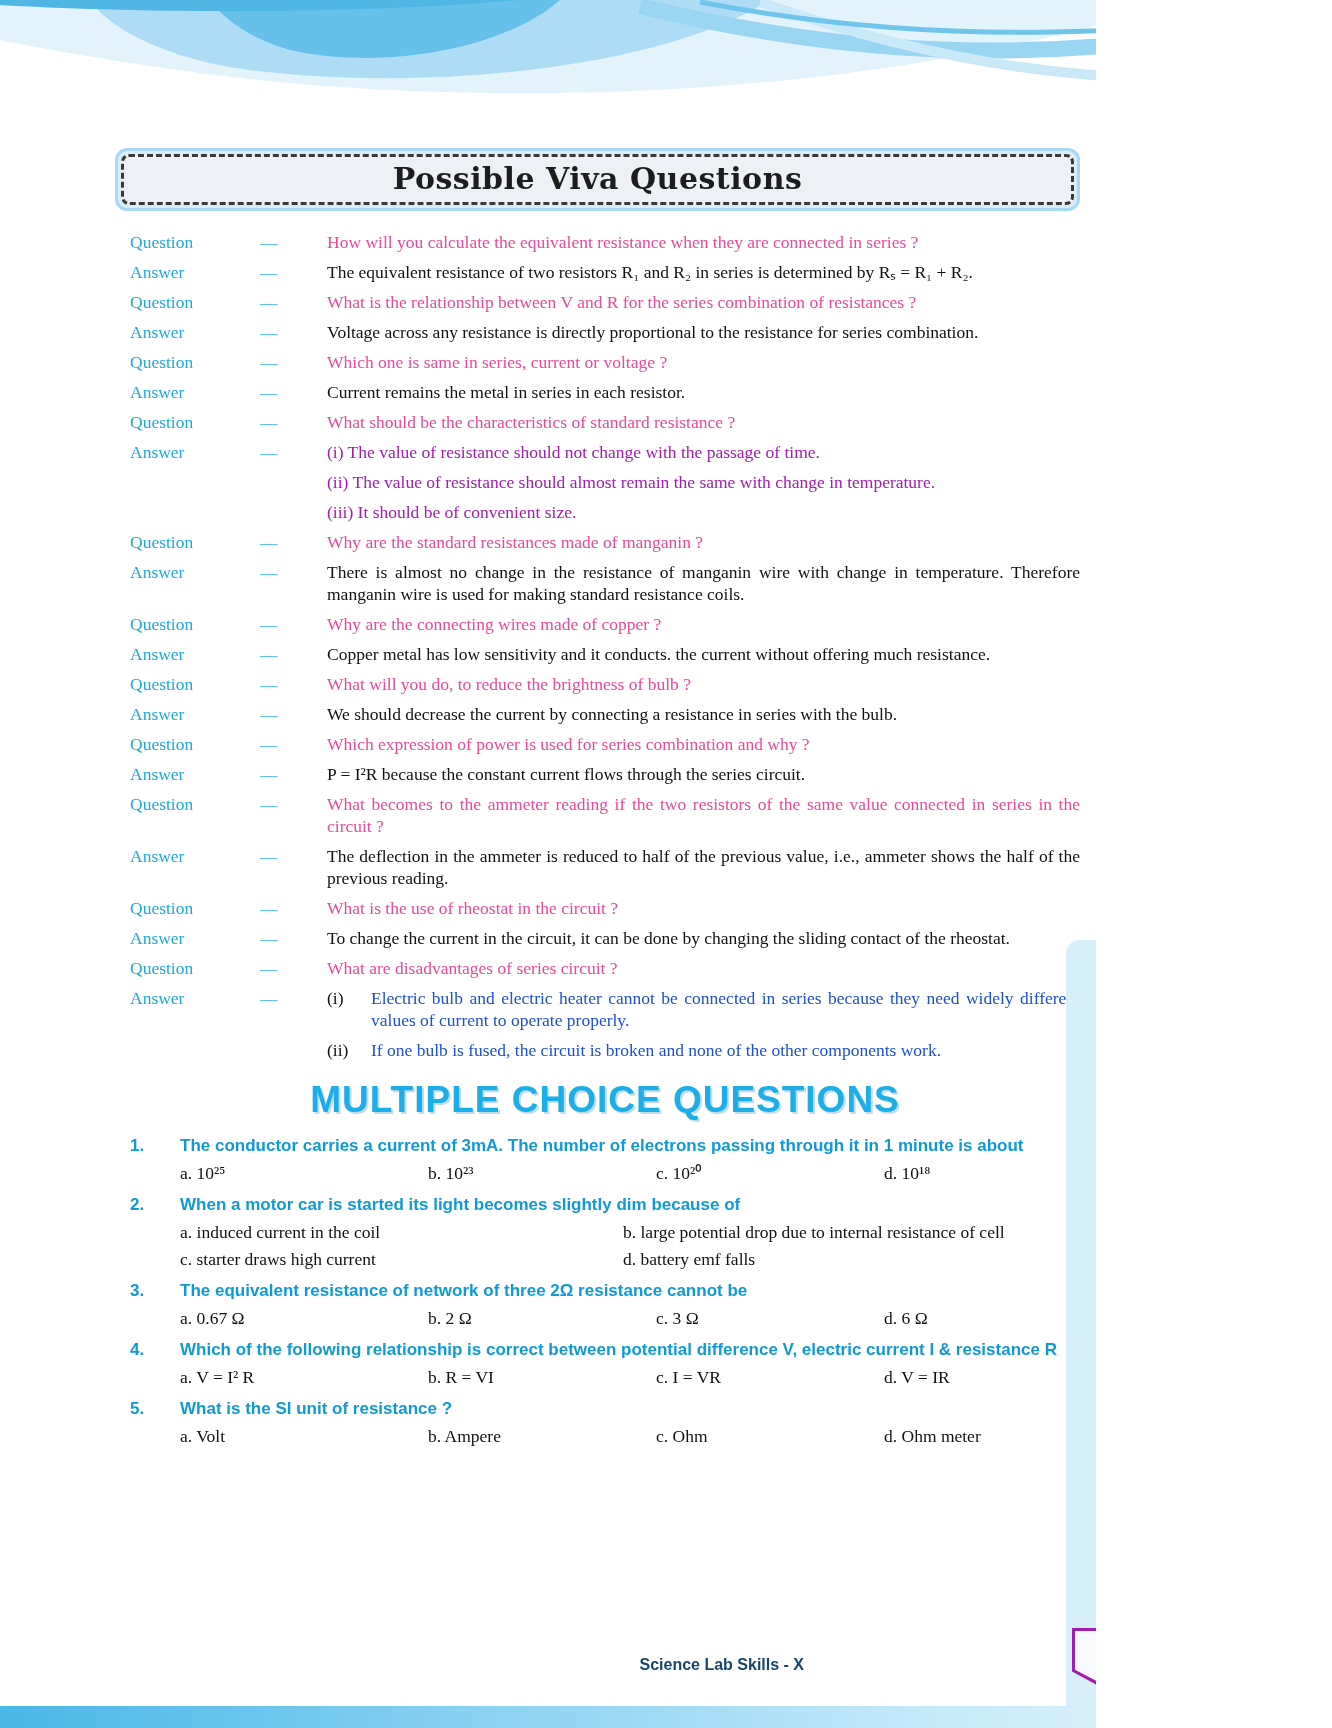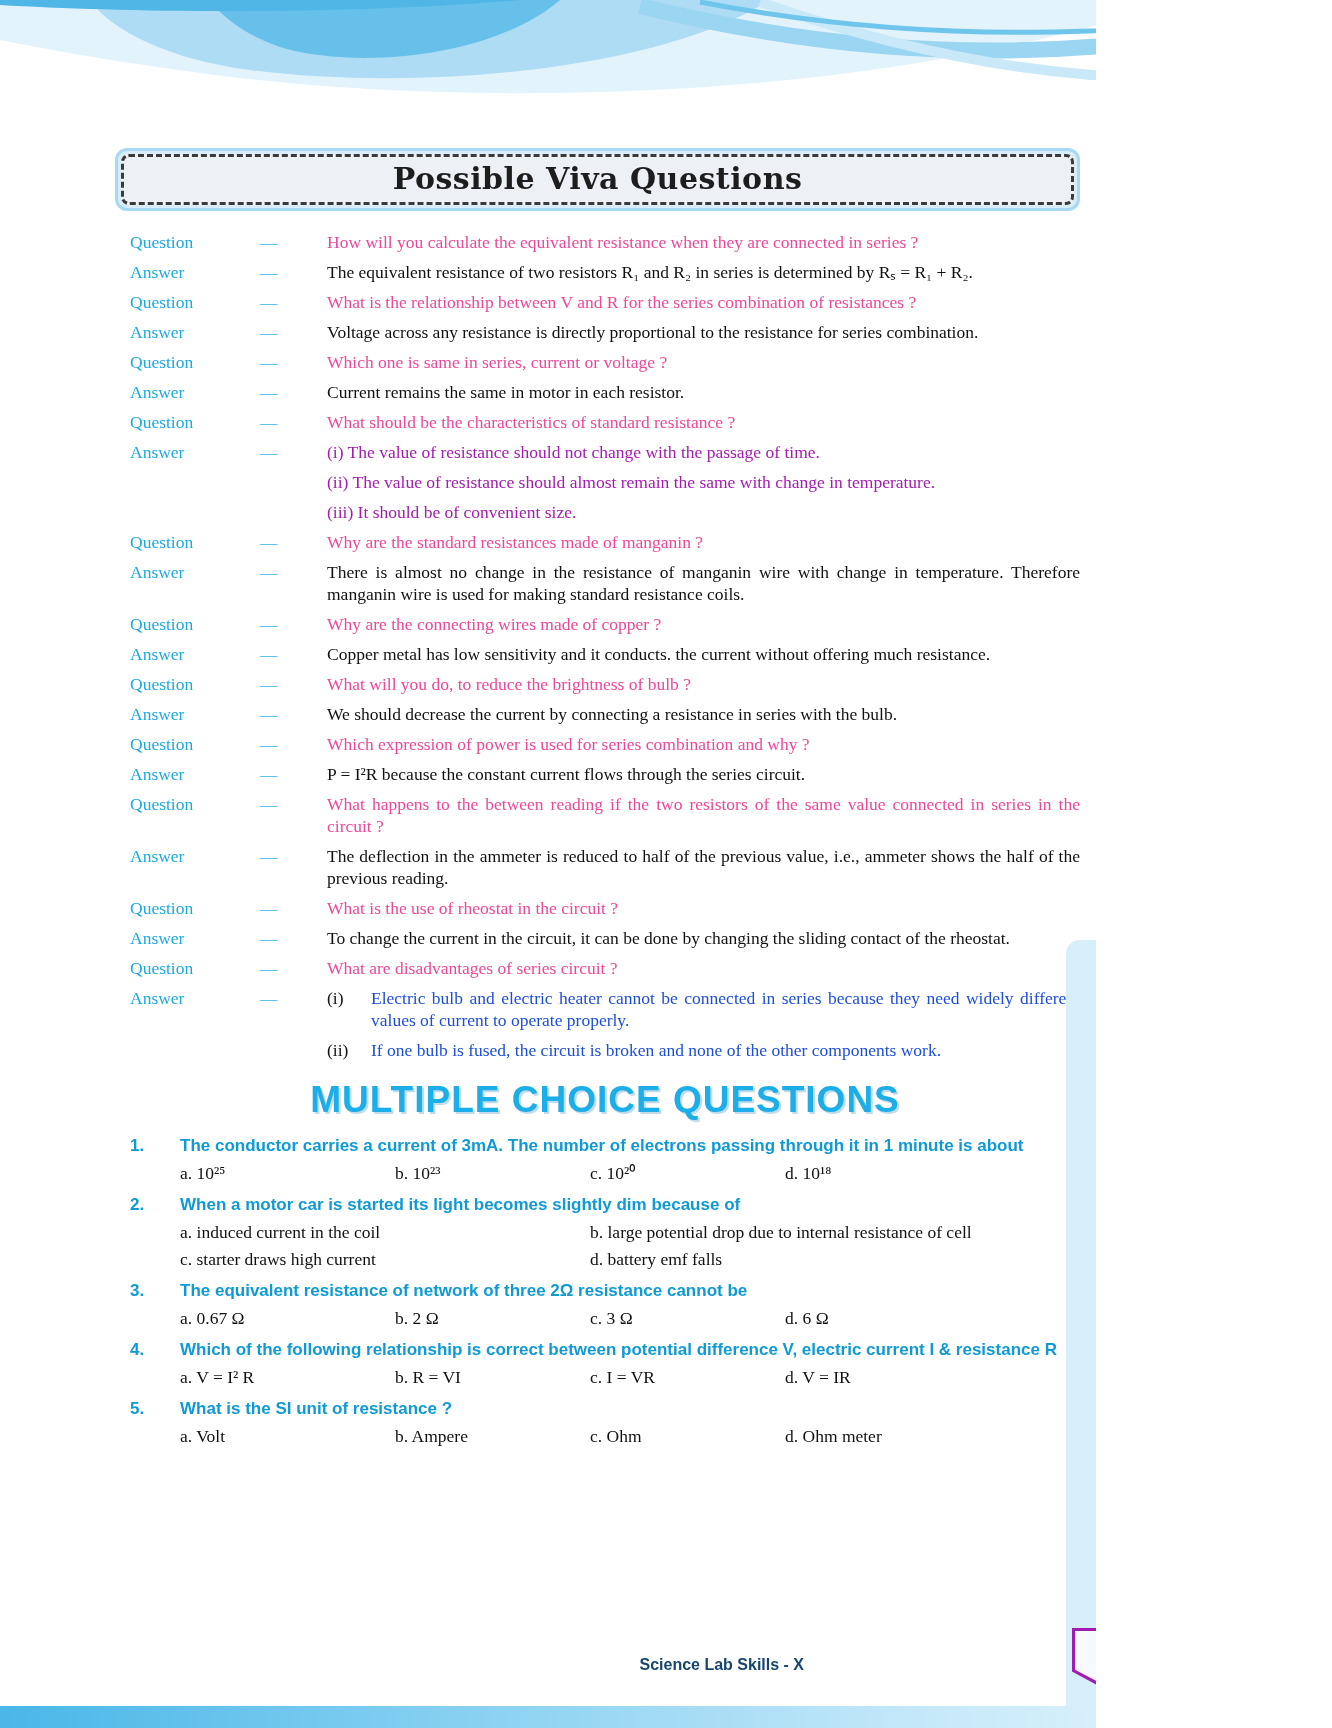--- a/index.html
+++ b/index.html
@@ -42,21 +42,21 @@
     font-family:"Liberation Sans", sans-serif; font-weight:bold; font-size:37px;
     color:#1baee8; text-align:center; letter-spacing:1px; margin:18px 0 14px 15px;
     text-shadow:2px 2px 0 rgba(10,110,160,0.25);
   }
   .mcq { margin-left:15px; }
   .mcq-head {
     display:grid; grid-template-columns:50px 1fr;
     font-family:"Liberation Sans", sans-serif; font-weight:bold; font-size:17px;
     color:#0f9ad6; margin-bottom:6px; line-height:21px;
   }
-  .opts { margin:0 0 10px 50px; display:grid; font-size:17.5px; color:#111; line-height:22px; }
+  .opts { margin:0 0 10px 50px; display:grid; font-size:17.5px; color:#111; line-height:22px;gap:33px; }
   .opts.c4 { grid-template-columns:215px 195px 195px 1fr; }
   .opts.c2 { grid-template-columns:410px 1fr; row-gap:5px; }
 
   
   .side-strip {
     position:absolute; right:0; top:940px; bottom:20px; width:30px;
     background:#d7eefb; border-top-left-radius:14px;
   }
   .bottom-bar {
     position:absolute; left:0; bottom:0; width:1332px; height:22px;
@@ -128,21 +128,21 @@
       </div>
 
       <div class="row">
         <span class="lbl">Question</span>
         <span class="dash">—</span>
         <p class="qt">Which one is same in series, current or voltage ?</p>
       </div>
       <div class="row">
         <span class="lbl">Answer</span>
         <span class="dash">—</span>
-        <p class="at">Current remains the same in motor in each resistor.</p>
+        <p class="at">Current remains the metal in series in each resistor.</p>
       </div>
 
       <div class="row">
         <span class="lbl">Question</span>
         <span class="dash">—</span>
         <p class="qt">What should be the characteristics of standard resistance ?</p>
       </div>
       <div class="row">
         <span class="lbl">Answer</span>
         <span class="dash">—</span>
@@ -193,21 +193,21 @@
       </div>
       <div class="row">
         <span class="lbl">Answer</span>
         <span class="dash">—</span>
         <p class="at">P = I²R because the constant current flows through the series circuit.</p>
       </div>
 
       <div class="row">
         <span class="lbl">Question</span>
         <span class="dash">—</span>
-        <p class="qt">What happens to the between reading if the two resistors of the same value connected in series in the circuit ?</p>
+        <p class="qt">What becomes to the ammeter reading if the two resistors of the same value connected in series in the circuit ?</p>
       </div>
       <div class="row">
         <span class="lbl">Answer</span>
         <span class="dash">—</span>
         <p class="at">The deflection in the ammeter is reduced to half of the previous value, i.e., ammeter shows the half of the previous reading.</p>
       </div>
 
       <div class="row">
         <span class="lbl">Question</span>
         <span class="dash">—</span>

